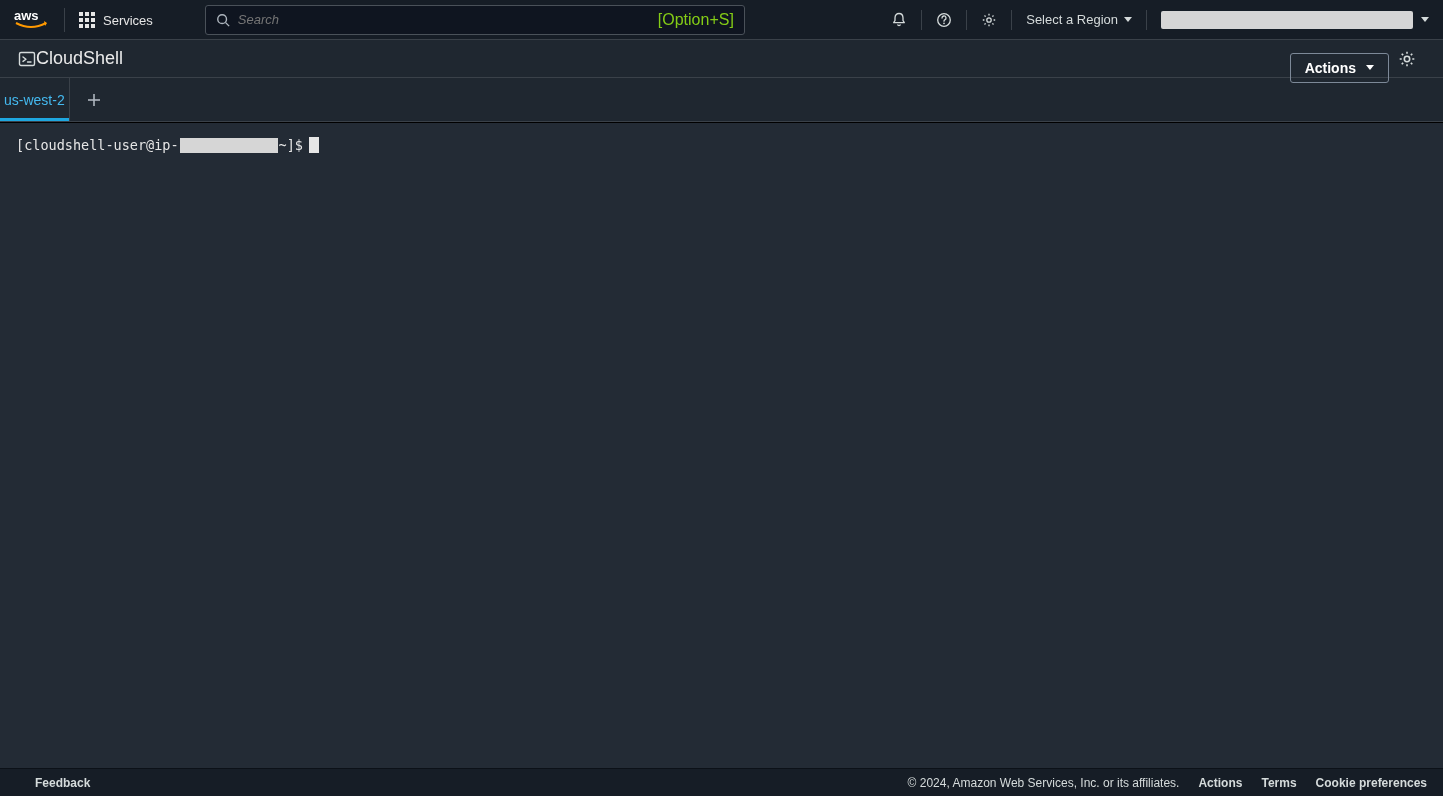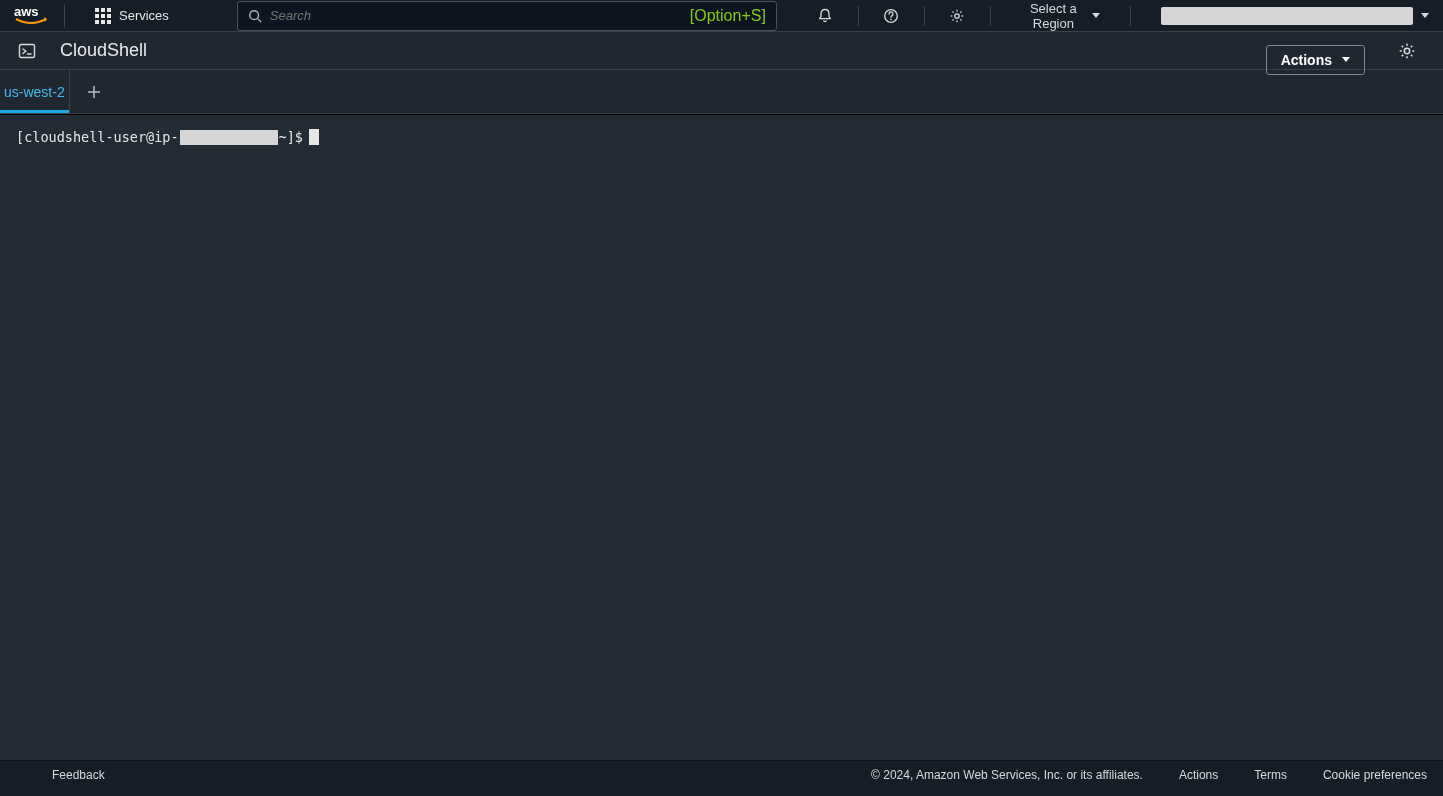--- a/index.html
+++ b/index.html
@@ -6,36 +6,36 @@
   html, body { width: 1443px; height: 796px; overflow: hidden; }
   body {
     background: #161d26;
     font-family: "Amazon Ember", "Helvetica Neue", Arial, sans-serif;
     color: #d5dbdb;
     font-size: 13px;
   }
 
   
   .topnav {
-    height: 32px;
+    height: 40px;
     background: #161d26;
     display: flex;
     align-items: center;
     padding: 0 14px;
     border-bottom: 1px solid #3a4149;
-    gap: 16px;
+    gap: 0;
   }
   .aws-logo {
     display: flex; align-items: baseline;
     font-weight: 700; color: #ffffff;
     padding-right: 16px; border-right: 1px solid #3a4149;
     height: 24px;
   }
   .nav-services {
-    display: flex; align-items: center; gap: 8px;
+    display: flex; align-items: flex-end; gap: 8px;
     padding: 0 14px; color: #e6e6e6; font-size: 13px;
     cursor: pointer;
   }
   .grid-icon { width:16px; height:16px; display:grid; grid-template-columns:repeat(3,4px); grid-template-rows:repeat(3,4px); gap:2px; }
   .grid-icon span { background:#e6e6e6; width:4px; height:4px; }
   .searchbox {
     flex: 0 0 540px;
     height: 30px;
     background: #0f1520;
     border: 1px solid #4a5159;
@@ -62,21 +62,21 @@
   .account-box {
     width: 252px; height: 18px; background:#d5d5d5; border-radius:2px;
   }
   .account-wrap { display:flex; align-items:center; gap:8px; padding-left:14px; }
 
   
   .svc-header {
     height: 38px;
     background: #1f2730;
     border-bottom: 1px solid #3a4149;
-    display:flex; align-items:center; padding: 0 18px; gap:24px;
+    display:flex; align-items:center; padding: 0 18px; gap:0;
   }
   .svc-title { color:#eaeaea; font-size:18px; font-weight:400; }
   .svc-header .spacer { flex:1; }
   .actions-btn {
     height: 30px; padding: 0 14px;
     border: 1px solid #7d8998; border-radius: 3px;
     background: transparent; color:#ffffff; font-weight:700; font-size:14px;
     display:flex; align-items:center; gap:10px; cursor:pointer;margin-top:18px;
   }
   .gear-btn { width:36px; display:flex; align-items:center; justify-content:center; cursor:pointer; }
@@ -116,21 +116,21 @@
   .term-cursor { display:inline-block; width:10px; height:16px; background:#e6e6e6; margin-left:6px; }
 
   
   .footer {
     height: 28px; background:#161d26;
     display:flex; align-items:center; padding:0 16px;
     color:#d5dbdb; font-size:12px;
     border-top:1px solid #0c1118;
   }
   .footer .spacer { flex:1; }
-  .footer a { color:#d5dbdb; text-decoration:none; margin-left:36px; cursor:pointer; }
+  .footer a { color:#d5dbdb; text-decoration:none; margin-left:19px; cursor:pointer;font-weight:bold; }
 
   svg { display:block; }
 </style>
 </head>
 <body>
 
 <div class="topnav">
   <div class="aws-logo">
     <svg width="34" height="22" viewBox="0 0 34 22">
       <text x="0" y="12" font-family="Arial" font-size="13" font-weight="700" fill="#ffffff">aws</text>

